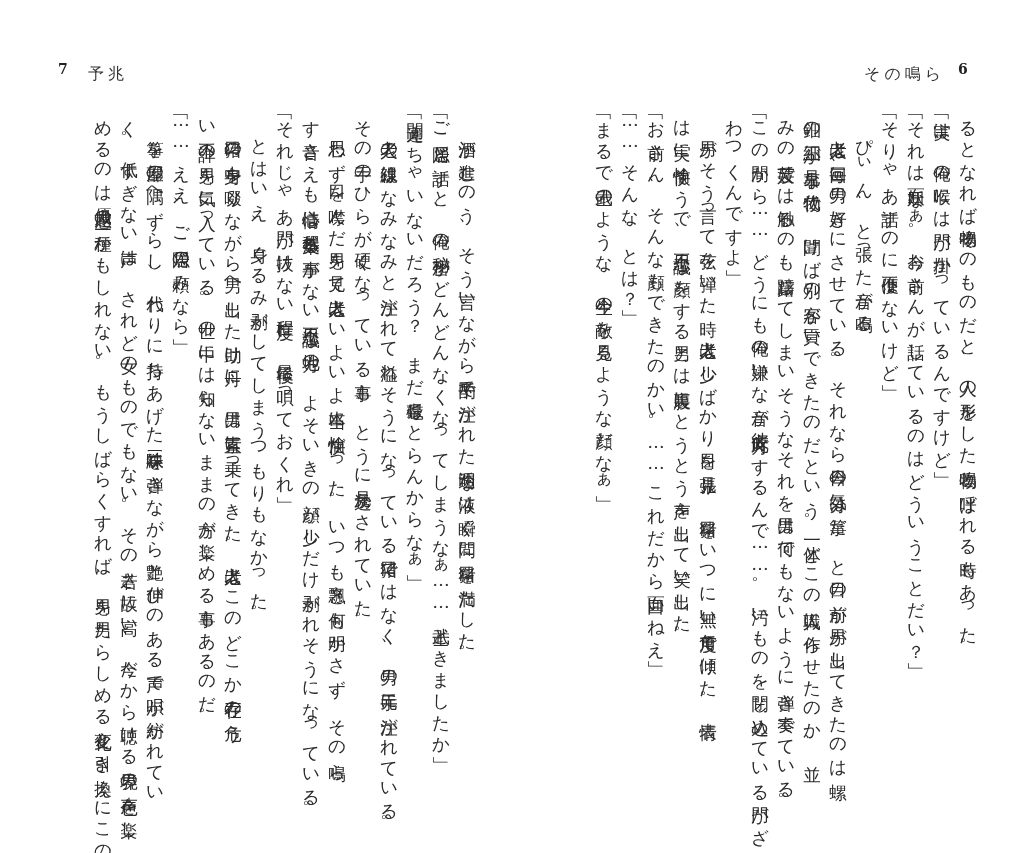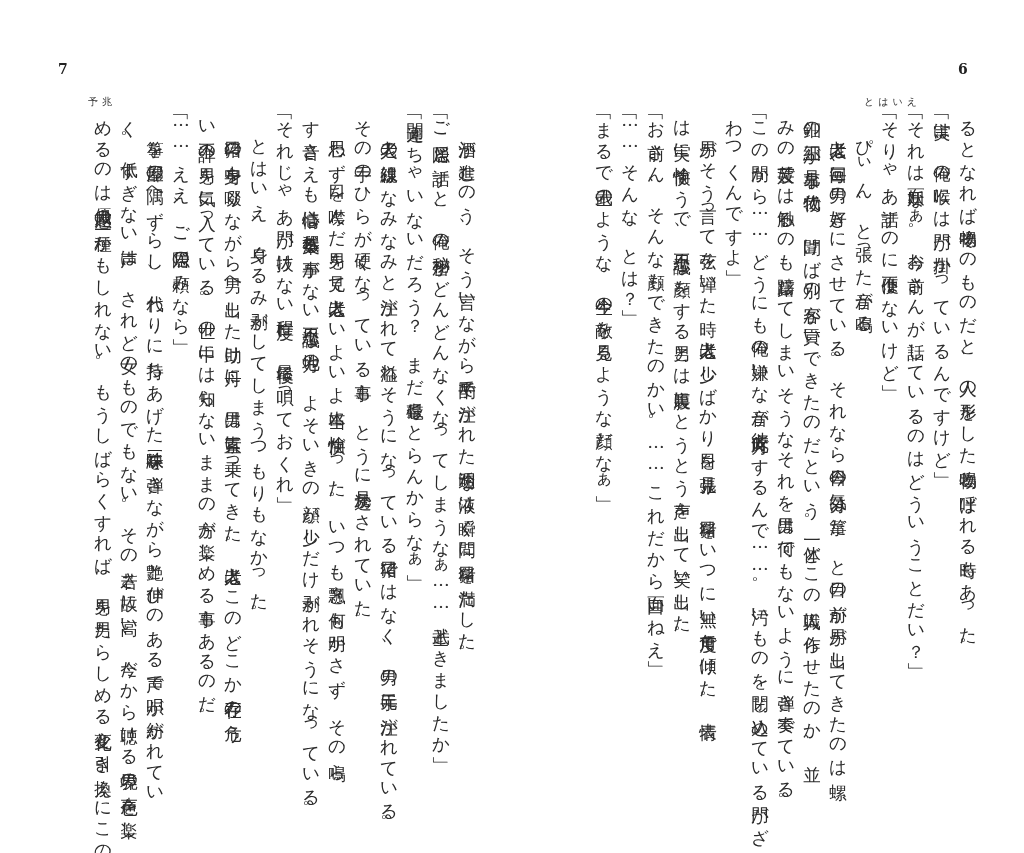--- a/index.html
+++ b/index.html
@@ -4,35 +4,35 @@
 <style>
   html, body { margin: 0; padding: 0; }
   body {
     width: 1024px; height: 853px; background: #ffffff; position: relative; overflow: hidden;
     font-family: "DejaVu Serif", "Liberation Serif", serif; color: #2a2a2a;
   }
   .page { position: absolute; top: 0; height: 853px; }
   .page-left { left: 0; width: 512px; }
   .page-right { left: 512px; width: 512px; }
   .running-head {
-    position: absolute; top: 64px; font-size: 10px; letter-spacing: 4px; color: #333; margin-top: 31px;
+    position: absolute; top: 64px; font-size: 16px; letter-spacing: 4px; color: #333;
   }
   .page-num { position: absolute; top: 61px; font-size: 14px; font-weight: bold; color: #222; }
   .col {
     position: absolute; top: 108px;
     writing-mode: vertical-rl; text-orientation: upright;
     font-size: 17.5px; line-height: 26px; letter-spacing: 1.6px;
     white-space: nowrap; color: #2b2b2b; width: 26px;
   }
 </style>
 </head>
 <body>
 
 <div class="page page-right">
-  <span class="running-head" style="left:352px;">とはいえ</span>
+  <span class="running-head" style="left:352px;">その鳴ら</span>
   <span class="page-num" style="left:446px;">6</span>
   <div class="col" style="left:443px;">るとなれば鳴物そのものだと、人の形をした鳴物と呼ばれる時もあった。</div>
   <div class="col" style="left:417px;">「実は、俺の喉には門が掛かっているんですけど」</div>
   <div class="col" style="left:391px;">「それは面妖なぁ。今お前さんが話しているのはどういうことだい？」</div>
   <div class="col" style="left:365px;">「そりゃあ話すのに不便はないけど」</div>
   <div class="col" style="left:339px;">　ぴぃん、と張った音が鳴る。</div>
   <div class="col" style="left:313px;">　老人は毎回、男の好きにさせている。それなら今日の気分は箏だ、と目の前が男が出してきたのは螺</div>
   <div class="col" style="left:287px;">鈿の細工が見事な代物で、聞けば別の客が貢いできたのだという。一体どこの職人に作らせたのか、並</div>
   <div class="col" style="left:261px;">みの芸妓では触るのも躊躇してしまいそうなそれを男は何でもないように弾き奏でている。</div>
   <div class="col" style="left:235px;">「この間から……どうにも俺の嫌いな音が彼方此方でするんで……。汚いものを閉じ込めている門がざ</div>

